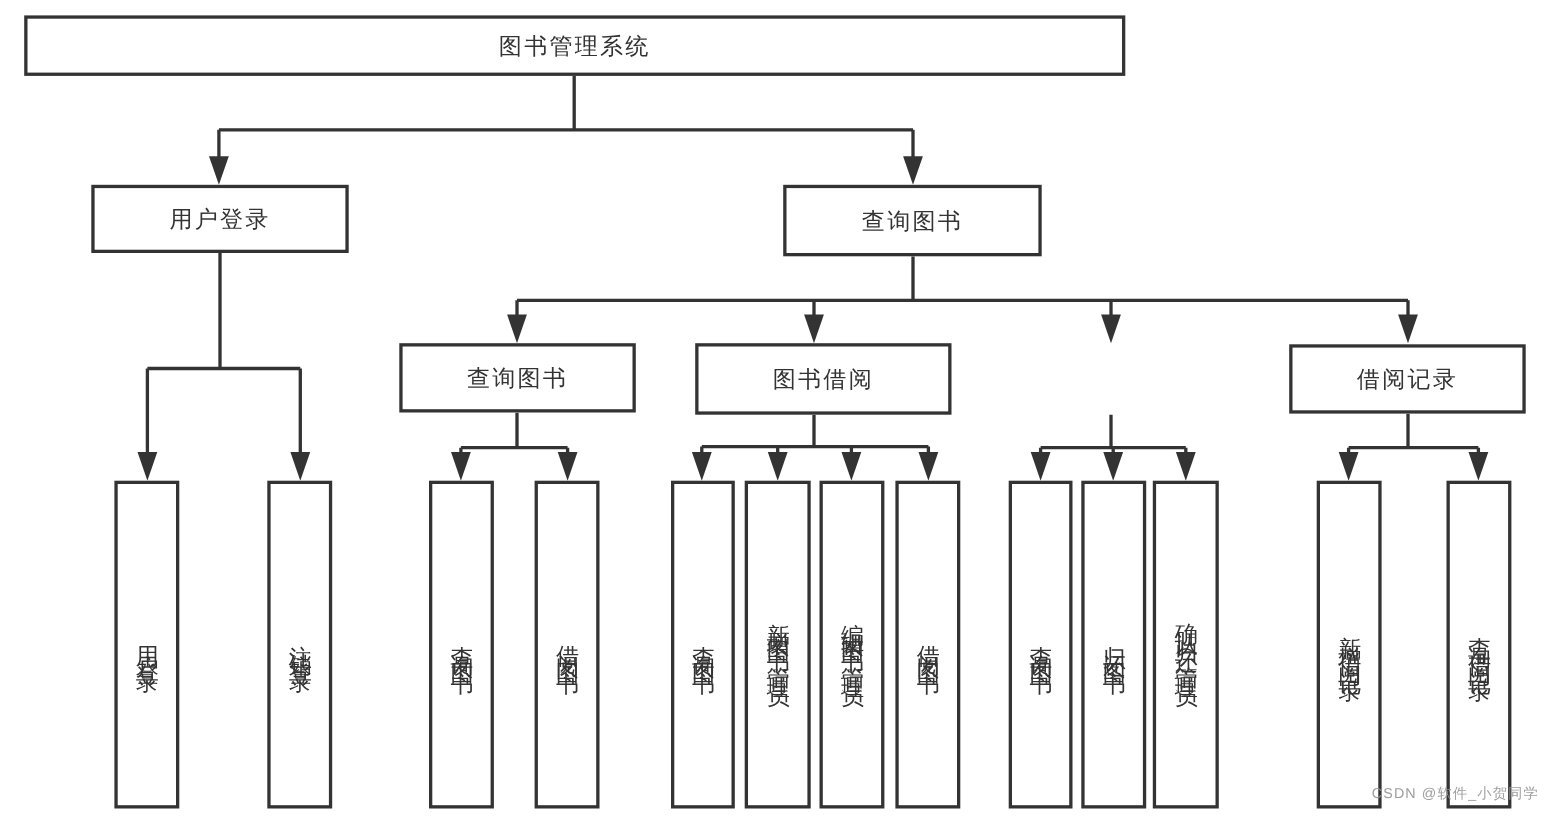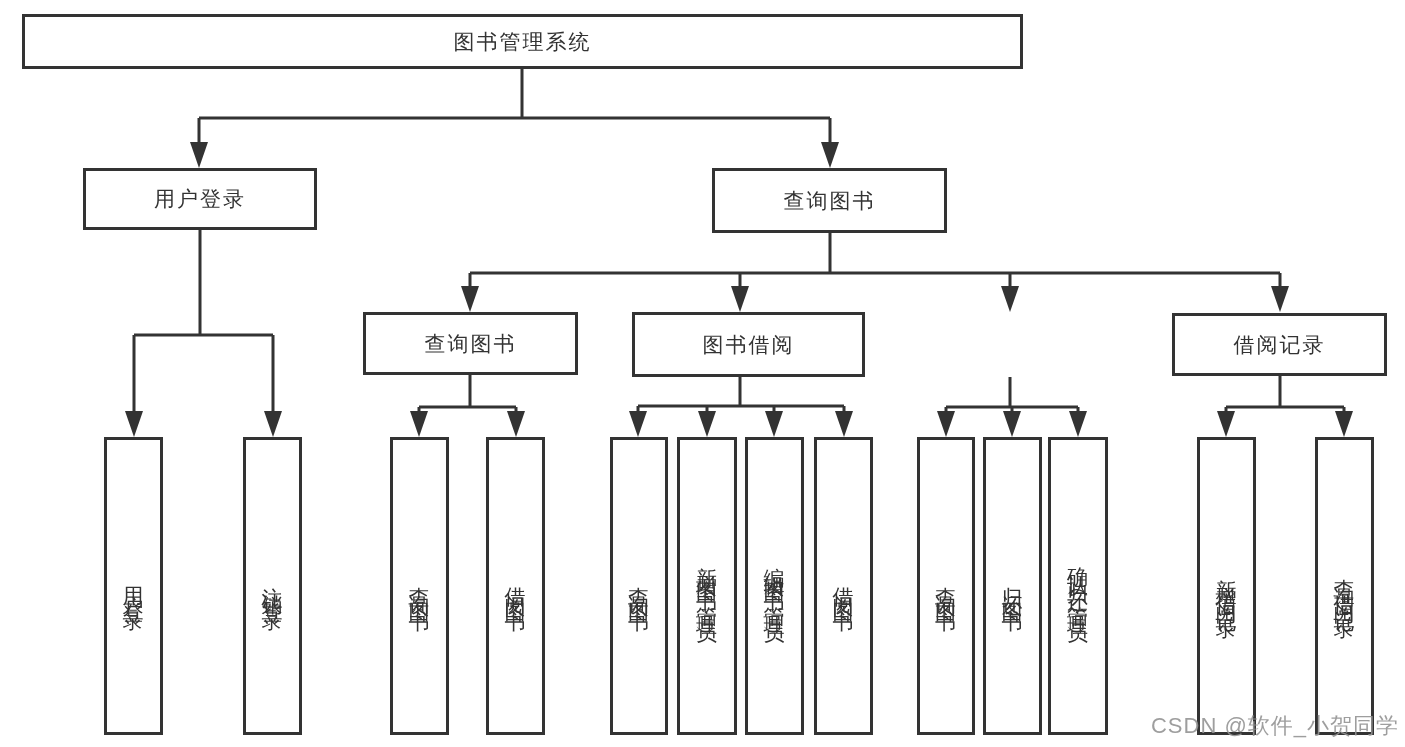--- a/index.html
+++ b/index.html
@@ -38,22 +38,22 @@
   #leaf-query-books-2       {left:610px; width:58px;}
   #leaf-add-books           {left:677px; width:60px;}
   #leaf-edit-books          {left:745px; width:59px;}
   #leaf-borrow-books-2      {left:814px;}
   #leaf-query-books-3       {left:917px; width:58px;}
   #leaf-return-books        {left:983px;}
   #leaf-confirm-return      {left:1048px;width:60px;}
   #leaf-add-borrow-record   {left:1197px;}
   #leaf-query-borrow-record {left:1315px;}
   #watermark{
-    position:absolute;z-index:5;right:6px;bottom:6px;
-    font-size:22px;letter-spacing:1px;color:rgba(148,148,148,0.9);
+    position:absolute;z-index:5;right:6px;bottom:17px;
+    font-size:13px;letter-spacing:1px;color:rgba(148,148,148,0.9);
     white-space:nowrap;
   }
 </style>
 </head>
 <body>
 
 <div id="canvas">
 
   <svg id="connectors" width="1405" height="747" viewBox="0 0 1405 747" xmlns="http://www.w3.org/2000/svg">
     <g stroke="#333333" stroke-width="3" fill="none">

